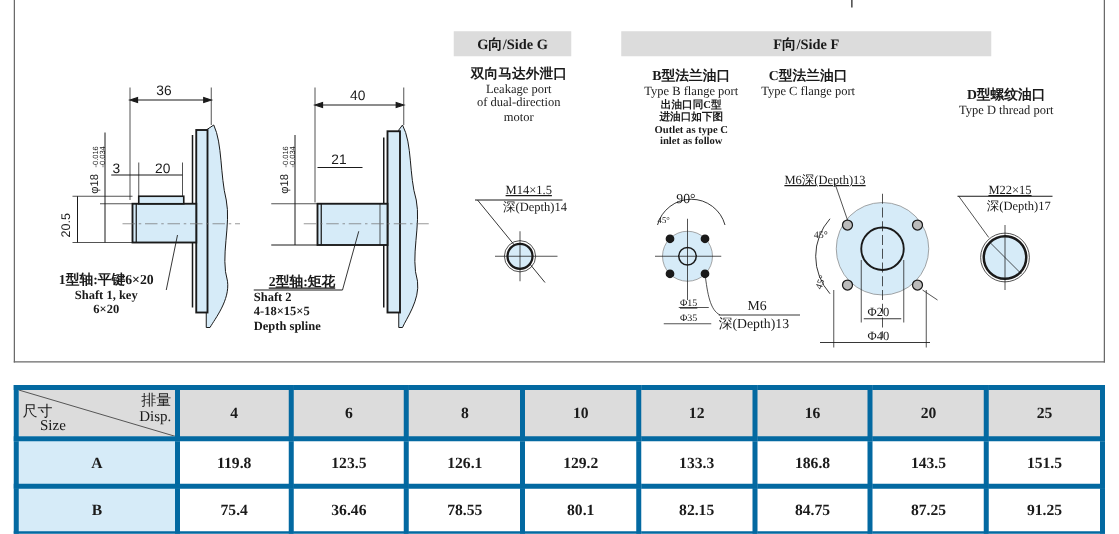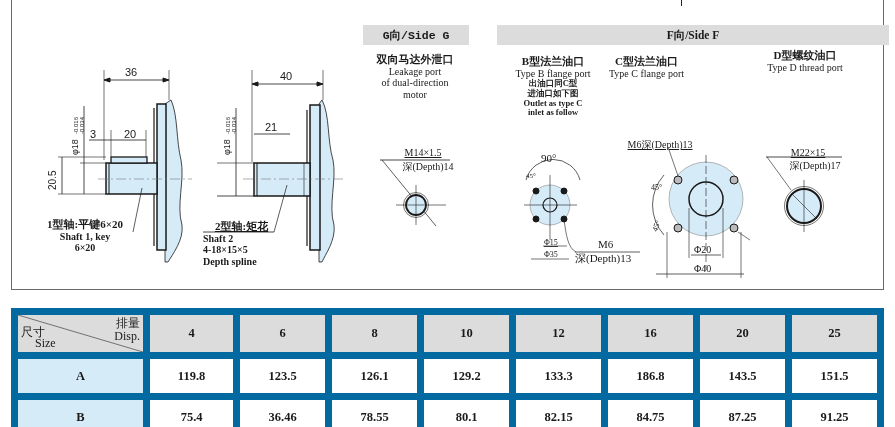--- a/index.html
+++ b/index.html
@@ -6,21 +6,21 @@
   body{width:895px;height:427px;position:relative;overflow:hidden;font-family:"Liberation Serif","DejaVu Serif",serif;color:#1a1a1a;}
   .frame{position:absolute;left:11px;top:-2px;width:873px;height:292px;border:1.5px solid #6a6a6a;border-top:none;box-sizing:border-box;}
   .topmark{position:absolute;left:681px;top:0;width:1px;height:6px;background:#222;}
   .hdr{position:absolute;top:25px;height:20px;background:#dcdcdc;font-weight:bold;font-size:11.5px;display:flex;align-items:center;justify-content:center;}
   .txt{position:absolute;text-align:center;font-weight:bold;line-height:1.15;}
   .cn{font-size:11px;}
   .en{font-size:10px;}
   .sm{font-size:8.5px;}
   svg{position:absolute;left:0;top:0;}
   table.spec{position:absolute;left:11px;top:308px;width:873px;border-collapse:collapse;font-family:"Liberation Serif",serif;font-weight:bold;font-size:12.5px;}
-  table.spec td{border:7px solid #0369a1;text-align:center;height:34px;padding:0;}
+  table.spec td{border:4px solid #0369a1;text-align:center;height:34px;padding:0;}
   table.spec tr.head td{background:#dcdcdc;height:37px;}
   table.spec td.rowhead{background:#d6ebf8;}
   .corner{position:relative;padding:0 !important;}
   .corner .c-cn{position:absolute;left:3px;top:9px;font-weight:normal;font-size:12px;}
   .corner .c-en{position:absolute;left:17px;bottom:1px;font-weight:normal;font-size:12px;}
   .corner .d-cn{position:absolute;right:3px;top:0px;font-weight:normal;font-size:12px;}
   .corner .d-en{position:absolute;right:3px;top:14px;font-weight:normal;font-size:12px;}
 </style>
 </head>
 <body>
@@ -108,41 +108,41 @@
   <div class="en">Shaft 1, key</div>
   <div class="en">6×20</div>
 </div>
 <div class="txt" style="left:203px;top:220px;width:90px;text-align:left;">
   <div class="cn" style="text-decoration:underline;margin-left:12px;">2型轴:矩花</div>
   <div class="en">Shaft 2</div>
   <div class="en">4-18×15×5</div>
   <div class="en">Depth spline</div>
 </div>
 
-<div class="hdr" style="left:363px;width:106px;font-family:Liberation Mono, monospace;">G向/Side G</div>
+<div class="hdr" style="left:363px;width:94px;">G向/Side G</div>
 <div class="txt" style="left:355px;top:53px;width:120px;">
   <div class="cn">双向马达外泄口</div>
   <div class="en" style="font-weight:normal;">Leakage port</div>
   <div class="en" style="font-weight:normal;">of dual-direction</div>
   <div class="en" style="font-weight:normal;">motor</div>
 </div>
 <div class="txt en" style="left:383px;top:147px;width:80px;font-weight:normal;text-decoration:underline;">M14×1.5</div>
 <div class="txt en" style="left:383px;top:161px;width:90px;font-weight:normal;">深(Depth)14</div>
 <svg width="895" height="300" style="pointer-events:none">
   <g stroke="#1a1a1a" fill="none">
     <line x1="380" y1="160" x2="450" y2="160" stroke-width="0.8"></line>
     <line x1="382" y1="160" x2="436" y2="226" stroke-width="0.7"></line>
     <circle cx="416" cy="205" r="10" fill="#d6ebf8" stroke-width="1.8"></circle>
     <circle cx="416" cy="205" r="12.5" stroke-width="0.6"></circle>
     <line x1="396" y1="205" x2="446" y2="205" stroke-width="0.6"></line>
     <line x1="416" y1="185" x2="416" y2="225" stroke-width="0.6"></line>
   </g>
 </svg>
 
-<div class="hdr" style="left:497px;width:392px;">F向/Side F</div>
+<div class="hdr" style="left:497px;width:296px;">F向/Side F</div>
 
 <div class="txt" style="left:497px;top:55px;width:112px;">
   <div class="cn">B型法兰油口</div>
   <div class="en" style="font-weight:normal;">Type B flange port</div>
   <div class="sm">出油口同C型</div>
   <div class="sm">进油口如下图</div>
   <div class="sm">Outlet as type C</div>
   <div class="sm">inlet as follow</div>
 </div>
 <svg width="895" height="300">
@@ -196,21 +196,21 @@
     <line x1="738" y1="232" x2="750" y2="240" stroke-width="0.6"></line>
   </g>
   <g font-family="Liberation Serif, serif" fill="#1a1a1a">
     <text x="651" y="190" font-size="8">45°</text>
     <text transform="translate(657,232) rotate(-70)" font-size="8">45°</text>
     <text x="694" y="253" font-size="10">Φ20</text>
     <text x="694" y="272" font-size="10">Φ40</text>
   </g>
 </svg>
 
-<div class="txt" style="left:750px;top:49px;width:110px;">
+<div class="txt" style="left:750px;top:70px;width:110px;">
   <div class="cn">D型螺纹油口</div>
   <div class="en" style="font-weight:normal;">Type D thread port</div>
 </div>
 <div class="txt en" style="left:773px;top:147px;width:70px;font-weight:normal;text-decoration:underline;font-family:Liberation Serif, serif;">M22×15</div>
 <div class="txt en" style="left:775px;top:160px;width:80px;font-weight:normal;">深(Depth)17</div>
 <svg width="895" height="300">
   <g stroke="#1a1a1a" fill="none">
     <line x1="766" y1="157" x2="842" y2="157" stroke-width="0.8"></line>
     <line x1="767" y1="157" x2="791" y2="190" stroke-width="0.6"></line>
     <circle cx="804" cy="206" r="17" fill="#d6ebf8" stroke-width="2"></circle>

